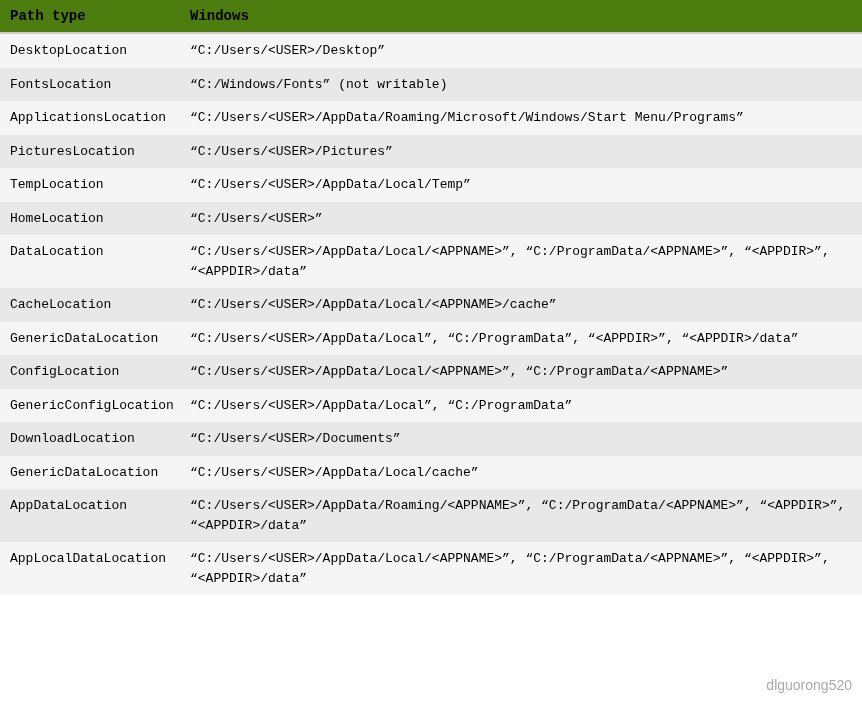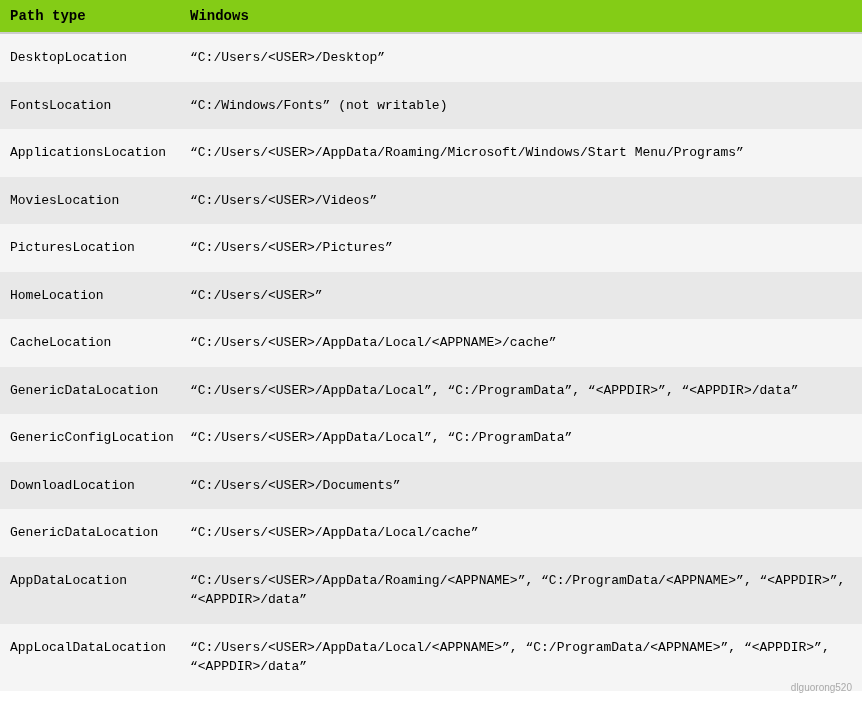--- a/index.html
+++ b/index.html
@@ -10,56 +10,56 @@
       color: #000;
     }
     table {
       width: 862px;
       border-collapse: collapse;
       table-layout: fixed;
     }
     col.col-type { width: 180px; }
     col.col-windows { width: 682px; }
     thead tr {
-      background: #84cc16;
+      background: #4d7c0f;
       border-bottom: 2px solid #ccc;
       padding-left: 20px;
     }
     thead th {
       text-align: left;
       padding: 8px 10px;
       font-weight: bold;
       font-size: 14px;
       font-family: 'Courier New', Courier, monospace;
     }
     tbody tr:nth-child(odd) {
       background: #f5f5f5;
     }
     tbody tr:nth-child(even) {
       background: #e8e8e8;
     }
     td {
-      padding: 14px 10px;
+      padding: 7px 10px;
       vertical-align: top;
       line-height: 1.5;
       font-family: 'Courier New', Courier, monospace;
       font-size: 13px;
     }
     td:first-child {
       font-weight: normal;
       white-space: nowrap;
     }
     td:last-child {
       word-break: break-word;
     }
     .watermark {
       position: fixed;
       bottom: 10px;
       right: 10px;
-      font-size: 10px;
+      font-size: 14px;
       color: #aaa;
       font-family: sans-serif;
     }
   </style>
 </head>
 <body>
 
 <table>
   <colgroup>
     <col class="col-type">
@@ -78,38 +78,46 @@
       </tr>
       <tr>
         <td>FontsLocation</td>
         <td>“C:/Windows/Fonts”  (not writable)</td>
       </tr>
       <tr>
         <td>ApplicationsLocation</td>
         <td>“C:/Users/&lt;USER&gt;/AppData/Roaming/Microsoft/Windows/Start Menu/Programs”</td>
       </tr>
       <tr>
-        <td>MoviesLocation</td>
-        <td>“C:/Users/&lt;USER&gt;/Videos”</td>
-      </tr>
-      <tr>
         <td>PicturesLocation</td>
         <td>“C:/Users/&lt;USER&gt;/Pictures”</td>
       </tr>
       <tr>
+        <td>TempLocation</td>
+        <td>“C:/Users/&lt;USER&gt;/AppData/Local/Temp”</td>
+      </tr>
+      <tr>
         <td>HomeLocation</td>
         <td>“C:/Users/&lt;USER&gt;”</td>
+      </tr>
+      <tr>
+        <td>DataLocation</td>
+        <td>“C:/Users/&lt;USER&gt;/AppData/Local/&lt;APPNAME&gt;”,  “C:/ProgramData/&lt;APPNAME&gt;”,  “&lt;APPDIR&gt;”,<br>“&lt;APPDIR&gt;/data”</td>
       </tr>
       <tr>
         <td>CacheLocation</td>
         <td>“C:/Users/&lt;USER&gt;/AppData/Local/&lt;APPNAME&gt;/cache”</td>
       </tr>
       <tr>
         <td>GenericDataLocation</td>
         <td>“C:/Users/&lt;USER&gt;/AppData/Local”,  “C:/ProgramData”,  “&lt;APPDIR&gt;”,  “&lt;APPDIR&gt;/data”</td>
+      </tr>
+      <tr>
+        <td>ConfigLocation</td>
+        <td>“C:/Users/&lt;USER&gt;/AppData/Local/&lt;APPNAME&gt;”,  “C:/ProgramData/&lt;APPNAME&gt;”</td>
       </tr>
       <tr>
         <td>GenericConfigLocation</td>
         <td>“C:/Users/&lt;USER&gt;/AppData/Local”,  “C:/ProgramData”</td>
       </tr>
       <tr>
         <td>DownloadLocation</td>
         <td>“C:/Users/&lt;USER&gt;/Documents”</td>
       </tr>
       <tr>

